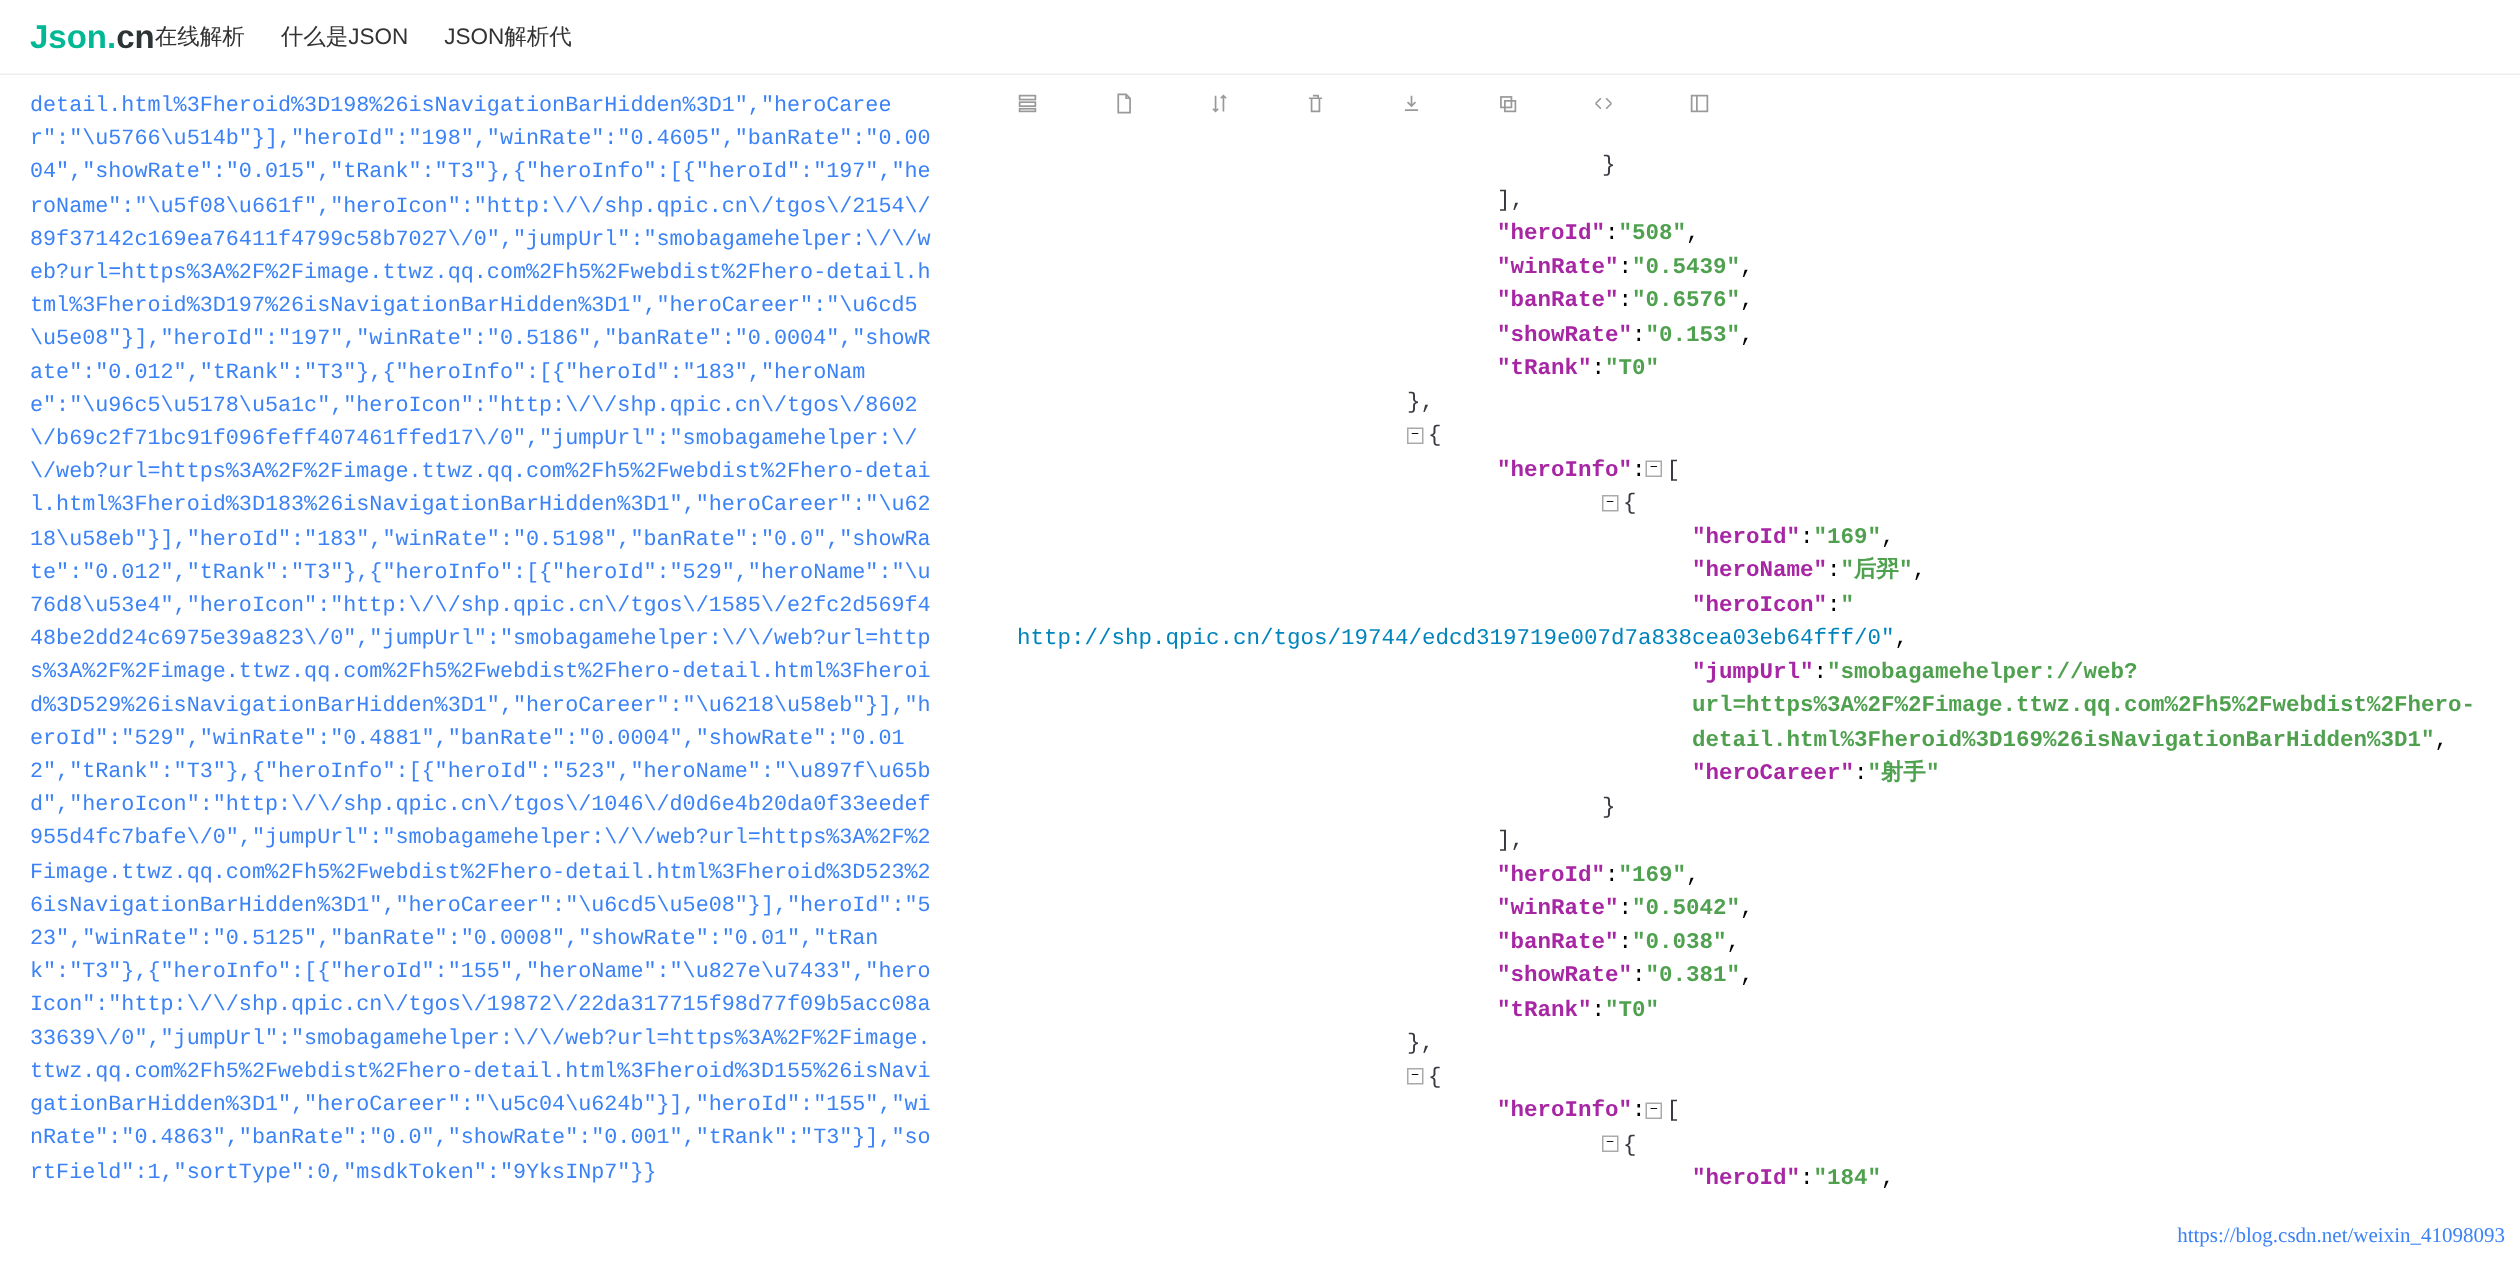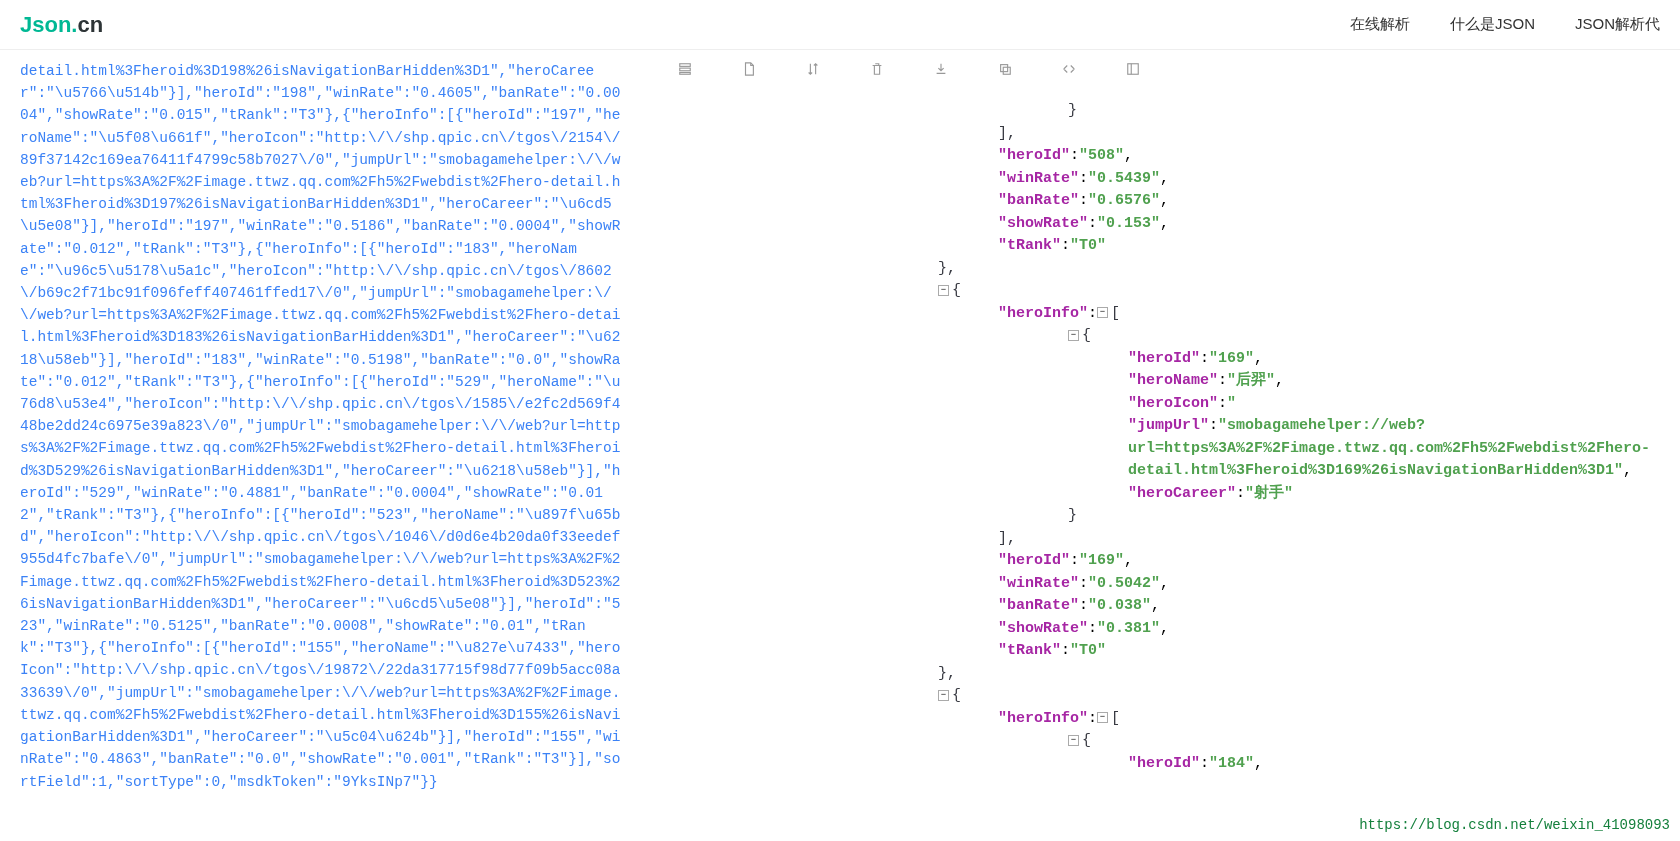--- a/index.html
+++ b/index.html
@@ -1,40 +1,40 @@
 <!DOCTYPE html>
 <html><head>
 <meta charset="utf-8">
 <style>
 * { margin: 0; padding: 0; box-sizing: border-box; }
 body { font-family: -apple-system, BlinkMacSystemFont, "Segoe UI", sans-serif; background: #fff; width: 1680px; height: 841px; overflow: hidden; }
-.header { height: 50px; display: flex; align-items: center; justify-content: space-between; padding: 0 20px; border-bottom: 1px solid #eee; }
+.header { height: 50px; display: flex; align-items: center; padding: 0 20px; border-bottom: 1px solid #eee; }
 .logo { font-size: 22px; font-weight: bold; }
 .logo-green { color: #00b894; }
 .logo-dark { color: #2d3436; }
-.nav { display: flex; gap: 40px; font-size: 15px; color: #333; }
+.nav { display: flex; gap: 24px; font-size: 15px; color: #333; }
 .nav-item { cursor: pointer; }
 .main { display: flex; height: 791px; }
 .left-panel { width: 720px; position: relative; padding: 10px 20px 10px 20px; font-family: "Courier New", monospace; font-size: 14.5px; color: #3b82f6; line-height: 22.2px; overflow-y: scroll; word-break: break-all; }
 .left-panel::-webkit-scrollbar { width: 18px; }
 .left-panel::-webkit-scrollbar-track { background: #f1f1f1; }
 .left-panel::-webkit-scrollbar-thumb { background: #c1c1c1; }
 .right-panel { flex: 1; display: flex; flex-direction: column; }
 .toolbar { height: 40px; display: flex; align-items: center; gap: 50px; padding-left: 30px; color: #999; }
 .toolbar-icon { cursor: pointer; font-size: 14px; }
 .json-view { flex: 1; padding: 10px 30px; font-family: "Courier New", monospace; font-size: 15px; line-height: 22.5px; overflow: hidden; position: relative; }
 .indent2 { padding-left: 260px; }
 .indent3 { padding-left: 320px; }
 .indent4 { padding-left: 390px; }
 .key { color: #a626a4; font-weight: bold; }
 .str { color: #50a14f; font-weight: bold; }
 .url { color: #0184bc; }
 .brace { color: #383a42; }
 .collapse { display: inline-block; border: 1px solid #aaa; font-size: 9px; line-height: 9px; width: 11px; height: 11px; text-align: center; margin-right: 3px; cursor: pointer; vertical-align: middle; }
-.watermark { position: absolute; bottom: 5px; right: 10px; color: #15803d; font-size: 14px; font-family: Liberation Mono, monospace; }
+.watermark { position: absolute; bottom: 5px; right: 10px; color: #3b82f6; font-size: 14px; font-family: Liberation Serif, serif; }
 .bracket-close { color: #383a42; }
 </style>
 </head>
 <body>
 
 <div class="header">
   <div class="logo">
     <span class="logo-green">Json</span><span class="logo-green">.</span><span class="logo-dark">cn</span>
   </div>
   <div class="nav">
@@ -106,20 +106,21 @@
       <div class="indent3"><span class="key">"banRate"</span>:<span class="str">"0.6576"</span>,</div>
       <div class="indent3"><span class="key">"showRate"</span>:<span class="str">"0.153"</span>,</div>
       <div class="indent3"><span class="key">"tRank"</span>:<span class="str">"T0"</span></div>
       <div class="indent2"><span class="bracket-close">},</span></div>
       <div class="indent2"><span class="collapse">−</span><span class="brace">{</span></div>
       <div class="indent3"><span class="key">"heroInfo"</span>:<span class="collapse">−</span><span class="brace">[</span></div>
       <div class="indent4"><span class="collapse">−</span><span class="brace">{</span></div>
       <div style="padding-left:450px"><span class="key">"heroId"</span>:<span class="str">"169"</span>,</div>
       <div style="padding-left:450px"><span class="key">"heroName"</span>:<span class="str">"后羿"</span>,</div>
       <div style="padding-left:450px"><span class="key">"heroIcon"</span>:<span class="str">"</span></div>
+      <div><span class="url">http://shp.qpic.cn/tgos/19744/edcd319719e007d7a838cea03eb64fff/0"</span>,</div>
       <div style="padding-left:450px"><span class="key">"jumpUrl"</span>:<span class="str">"smobagamehelper://web?url=https%3A%2F%2Fimage.ttwz.qq.com%2Fh5%2Fwebdist%2Fhero-detail.html%3Fheroid%3D169%26isNavigationBarHidden%3D1"</span>,</div>
       <div style="padding-left:450px"><span class="key">"heroCareer"</span>:<span class="str">"射手"</span></div>
       <div class="indent4"><span class="bracket-close">}</span></div>
       <div class="indent3"><span class="bracket-close">],</span></div>
       <div class="indent3"><span class="key">"heroId"</span>:<span class="str">"169"</span>,</div>
       <div class="indent3"><span class="key">"winRate"</span>:<span class="str">"0.5042"</span>,</div>
       <div class="indent3"><span class="key">"banRate"</span>:<span class="str">"0.038"</span>,</div>
       <div class="indent3"><span class="key">"showRate"</span>:<span class="str">"0.381"</span>,</div>
       <div class="indent3"><span class="key">"tRank"</span>:<span class="str">"T0"</span></div>
       <div class="indent2"><span class="bracket-close">},</span></div>

